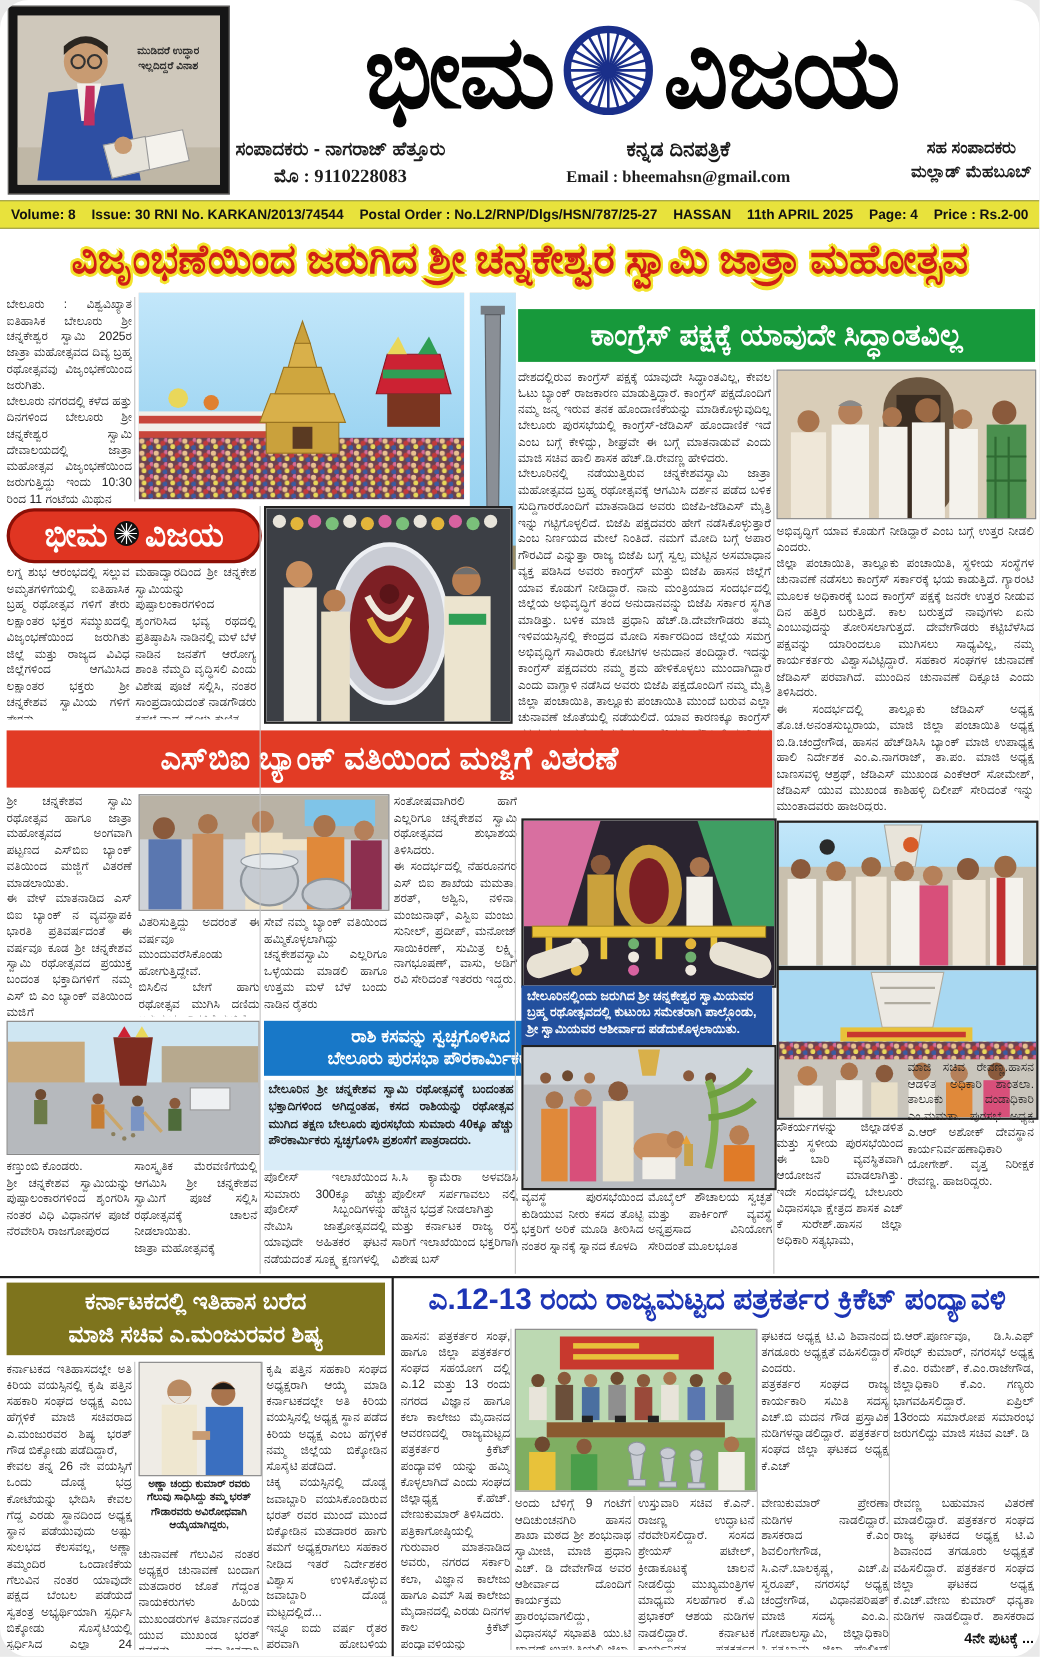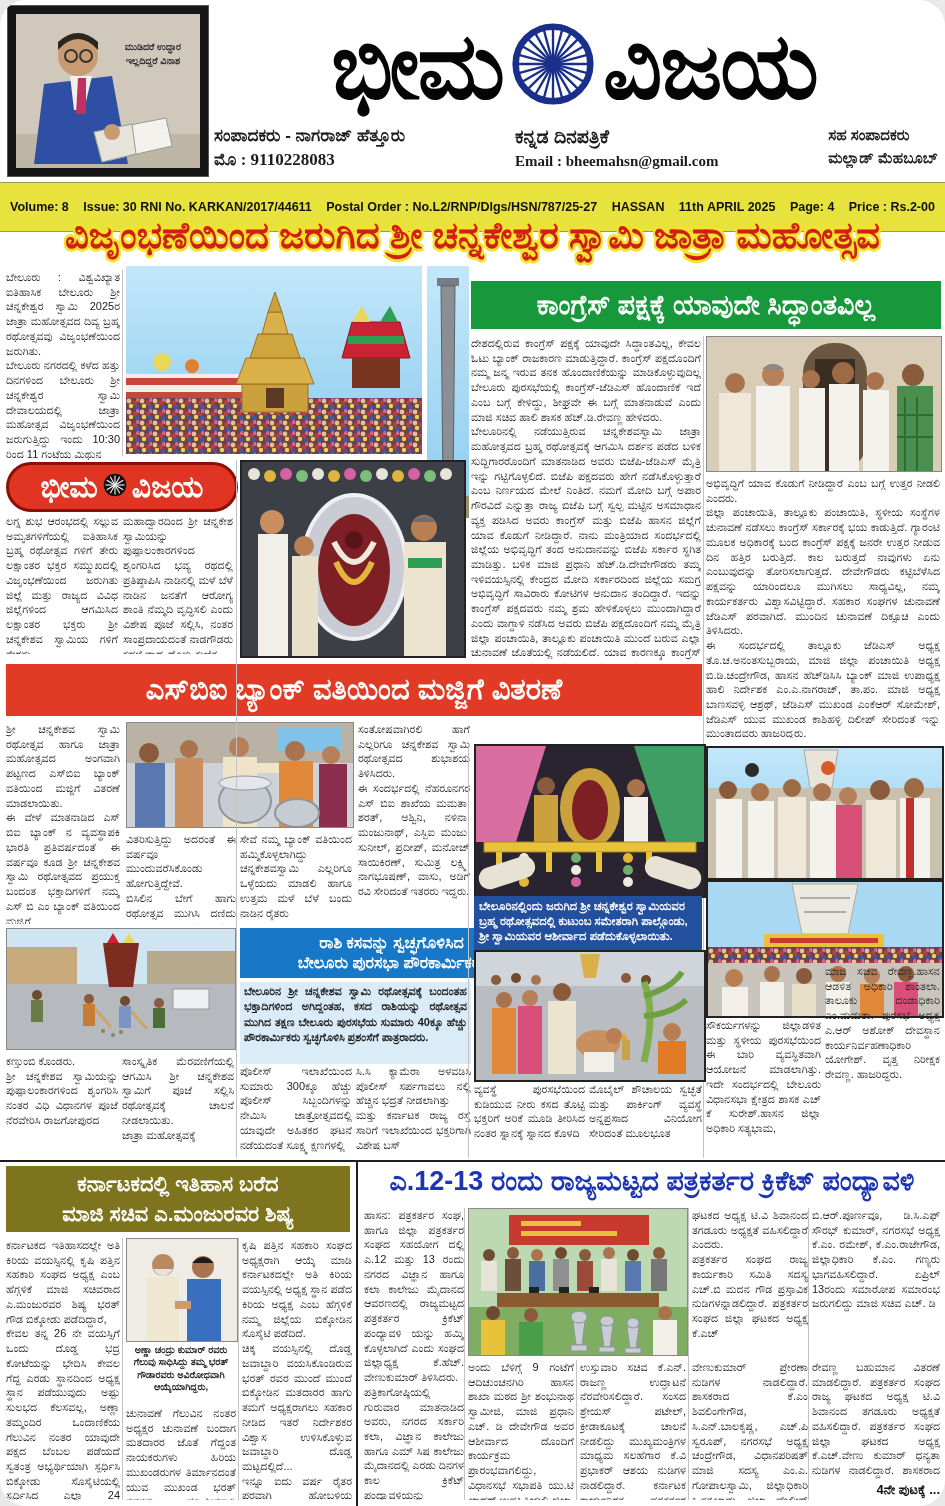--- a/index.html
+++ b/index.html
@@ -10,23 +10,23 @@
   .photo{position:absolute;overflow:hidden;background:#ddd;}
   .photo svg{display:block;width:100%;height:100%;}
   .bordered{border:2px solid #222;}
   .vr{position:absolute;width:1px;background:#c3c3c3;}
   .hr-dark{position:absolute;background:#1e1e1e;}
   
   .frame{border:8px solid #161616;box-shadow:inset 0 0 0 2px #4a4a4a, 0 0 0 1px #555;background:#cfc8bb;}
   .masthead{display:flex;align-items:center;justify-content:center;gap:8px;}
   .masthead .word{font-size:92px;font-weight:900;color:#050505;letter-spacing:-2px;line-height:1;}
   .subrow{display:flex;justify-content:space-between;align-items:flex-start;}
-  .subcol{text-align:left;}
+  .subcol{text-align:center;}
   .metabar{background:#e8e23c;border-top:1px solid #9a9a4a;border-bottom:1px solid #9a9a4a;
-           display:flex;align-items:center;justify-content:space-between;padding:12px 10px;
+           display:flex;align-items:center;justify-content:space-between;padding:0 10px;
            font-size:12.5px;font-weight:bold;color:#111;}
   .main-headline{font-size:37px;font-weight:900;text-align:center;color:#d01f14;line-height:1.3;
      text-shadow:2px 2px 0 #f3e32c,-2px -2px 0 #f3e32c,2px -2px 0 #f3e32c,-2px 2px 0 #f3e32c,0 3px 0 #f3e32c,0 -3px 0 #f3e32c;}
   .banner{display:flex;align-items:center;justify-content:center;text-align:center;color:#fff;font-weight:800;}
   .banner-green{background:#17993b;font-size:27px;}
   .banner-red{background:#e23b25;font-size:29px;}
   .banner-blue{background:#1878c8;font-size:16px;line-height:1.25;white-space:pre-line;padding-left:36px;}
   .banner-olive{background:#7e741d;font-size:21px;line-height:1.45;white-space:pre-line;}
   .headline-blue{color:#1d35b5;font-size:27px;font-weight:900;text-align:center;}
   .caption-navy{background:#23509e;color:#fff;font-size:11.5px;font-weight:bold;line-height:1.3;
@@ -121,21 +121,21 @@
       <div style="font-size:15px;font-weight:bold;font-family:'Liberation Serif',serif;margin-top:5px;">Email : bheemahsn@gmail.com</div>
     </div>
     <div class="subcol">
       <div style="font-size:15px;font-weight:bold;">ಸಹ ಸಂಪಾದಕರು</div>
       <div style="font-size:15px;font-weight:bold;margin-top:5px;">ಮಲ್ಲಾಡ್ ಮೆಹಬೂಬ್</div>
     </div>
   </div>
 
   <div class="abs metabar" style="left:0;top:182px;width:925px;height:24px;">
     <span>Volume: 8</span>
-    <span>Issue: 30  RNI No. KARKAN/2017/44611</span>
+    <span>Issue: 30  RNI No. KARKAN/2013/74544</span>
     <span>Postal Order : No.L2/RNP/Dlgs/HSN/787/25-27</span>
     <span>HASSAN</span>
     <span>11th APRIL 2025</span>
     <span>Page: 4</span>
     <span>Price : Rs.2-00</span>
   </div>
 
   <div class="abs main-headline" style="left:0;top:212px;width:945px;height:52px;">ವಿಜೃಂಭಣೆಯಿಂದ ಜರುಗಿದ ಶ್ರೀ ಚನ್ನಕೇಶ್ವರ ಸ್ವಾಮಿ ಜಾತ್ರಾ ಮಹೋತ್ಸವ</div>
 
   <div class="abs txt" style="left:6px;top:270px;width:114px;height:190px;">ಬೇಲೂರು : ವಿಶ್ವವಿಖ್ಯಾತ ಐತಿಹಾಸಿಕ ಬೇಲೂರು ಶ್ರೀ ಚನ್ನಕೇಶ್ವರ ಸ್ವಾಮಿ 2025ರ ಜಾತ್ರಾ ಮಹೋತ್ಸವದ ದಿವ್ಯ ಬ್ರಹ್ಮ ರಥೋತ್ಸವವು ವಿಜೃಂಭಣೆಯಿಂದ ಜರುಗಿತು.

